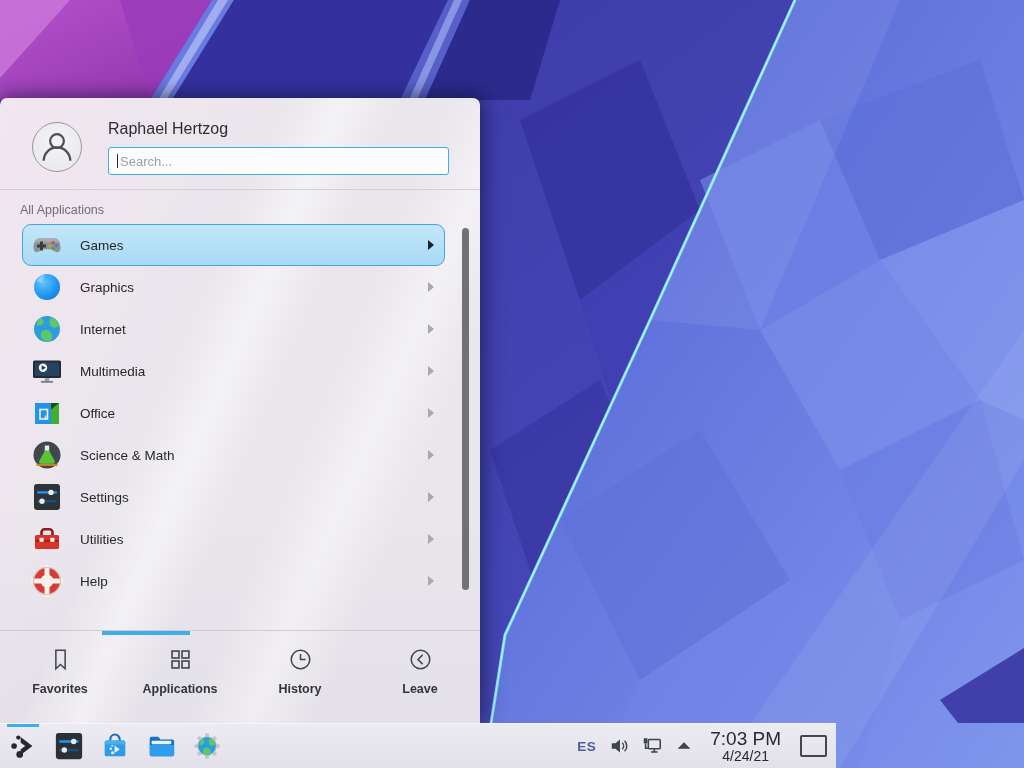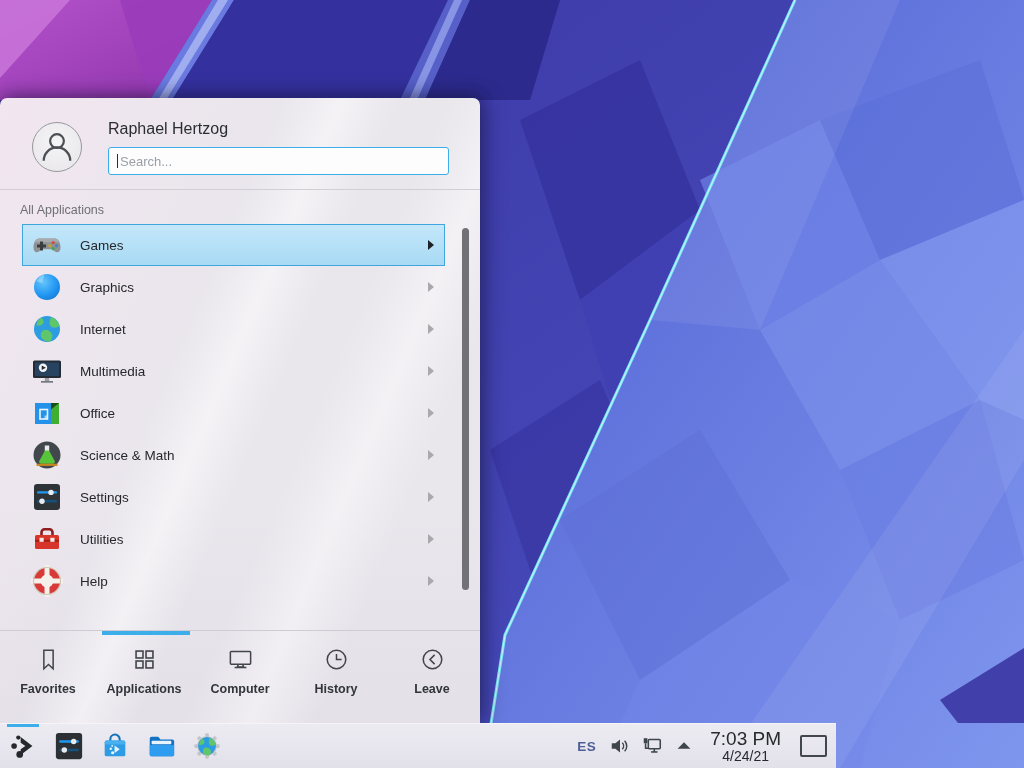--- a/index.html
+++ b/index.html
@@ -53,21 +53,21 @@
   .search-wrap input { width:100%; height:28px; border:1px solid #3daee9; border-radius:3px;
     background:#fdfdfe; font-size:13px; color:#2b2e31; padding:0 8px 0 11px; outline:none;
     font-family:inherit; }
   .search-wrap input::placeholder { color:#9aa0a6; }
   .search-caret { position:absolute; left:9px; top:7px; width:1px; height:14px; background:#2b2e31; }
 
   .section-label { margin:13px 0 0 20px; font-size:12.5px; color:#6f6f75; height:15px; }
 
   .app-list { margin-top:6px; height:407px; overflow:hidden; position:relative; }
   .app-row { height:42px; margin:0 35px 0 22px; display:flex; align-items:center;
-    padding:0 10px 0 8px; border:1px solid transparent; border-radius:0; cursor:pointer; }
+    padding:0 10px 0 8px; border:1px solid transparent; border-radius:9px; cursor:pointer; }
   .app-row.selected { background:linear-gradient(180deg,#c4e7fa,#a8daf4); border-color:#41a6dd; }
   .app-icon { width:32px; height:32px; flex:0 0 auto; }
   .app-icon svg { width:32px; height:32px; display:block; }
   .app-label { margin-left:17px; font-size:13.5px; color:#26282b; }
   .row-arrow { margin-left:auto; width:0; height:0; border-top:5px solid transparent;
     border-bottom:5px solid transparent; border-left:6.5px solid #a9a9ad; }
   .app-row.selected .row-arrow { border-left-color:#1e2125; }
 
   .ko-scrollbar { position:absolute; right:11px; top:130px; width:7px; height:362px;
     background:#717176; border-radius:3.5px; cursor:pointer; }
@@ -308,30 +308,20 @@
             <svg viewBox="0 0 32 32" fill="none" stroke="#42464b" stroke-width="1.9">
               <rect x="6" y="6" width="8.2" height="8.2"></rect>
               <rect x="17.8" y="6" width="8.2" height="8.2"></rect>
               <rect x="6" y="17.8" width="8.2" height="8.2"></rect>
               <rect x="17.8" y="17.8" width="8.2" height="8.2"></rect>
             </svg>
           </span>
           <span class="tab-label">Applications</span>
         </button>
 
-        <button class="tab">
-          <span class="tab-icon">
-            <svg viewBox="0 0 32 32" fill="none" stroke="#42464b" stroke-width="1.8">
-              <rect x="4" y="6.5" width="24" height="15" rx="1"></rect>
-              <path d="M13.5 21.5 l-1.2 3.5 h7.4 l-1.2-3.5"></path>
-              <line x1="9" y1="25.5" x2="23" y2="25.5"></line>
-            </svg>
-          </span>
-          <span class="tab-label">Computer</span>
-        </button>
 
         <button class="tab">
           <span class="tab-icon">
             <svg viewBox="0 0 32 32" fill="none" stroke="#42464b" stroke-width="1.8">
               <circle cx="16" cy="16" r="11"></circle>
               <path d="M16 9.5 v6.5 h6"></path>
             </svg>
           </span>
           <span class="tab-label">History</span>
         </button>

